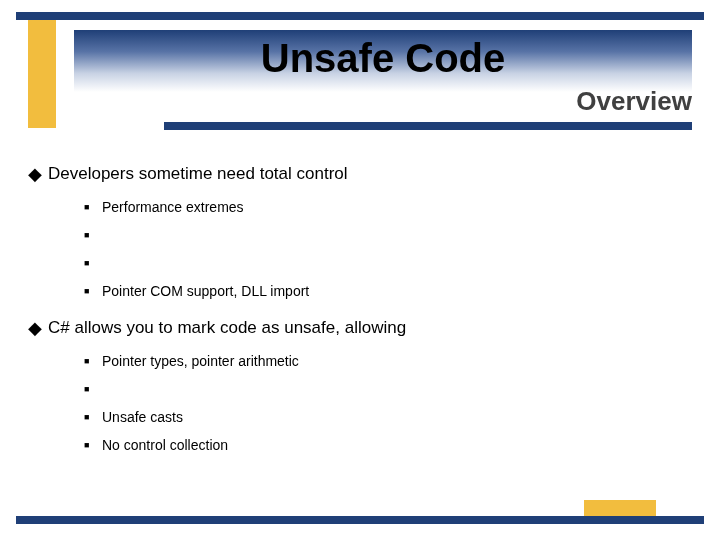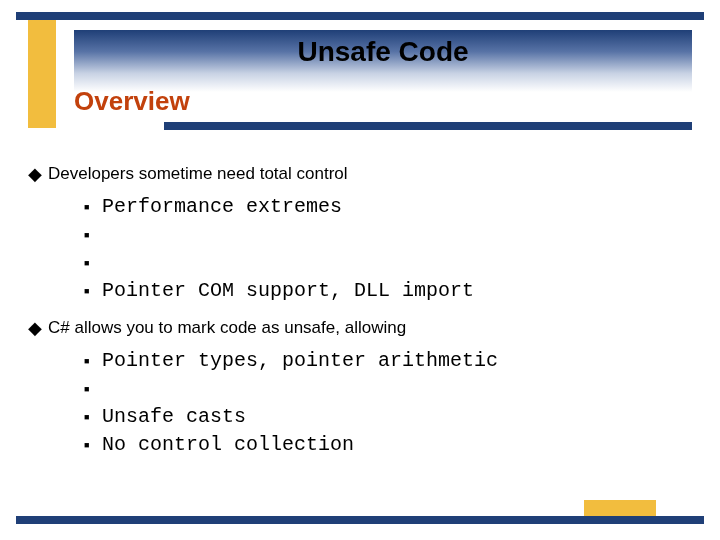--- a/index.html
+++ b/index.html
@@ -6,34 +6,34 @@
   html, body { width: 720px; height: 540px; font-family: Arial, Helvetica, sans-serif; background: #fff; }
   .slide { width: 720px; height: 540px; position: relative; background: #fff; }
 
   .top-bar { position: absolute; top: 12px; left: 16px; right: 16px; height: 8px; background: #1f3f77; }
   .left-bar { position: absolute; top: 20px; left: 28px; width: 28px; height: 108px; background: #f2bd3e; }
 
   .title-block { position: absolute; top: 30px; left: 74px; right: 28px; height: 96px; }
   .title-grad { position: absolute; top: 0; left: 0; right: 0; height: 62px;
     background: linear-gradient(to bottom, #1f3f77 0%, #5873a6 35%, #c8d2e4 70%, #ffffff 100%); }
   .title-text { position: absolute; top: 6px; left: 0; right: 0; text-align: center;
-    font-size: 28px; font-weight: bold; color: #000; }
-  .subtitle-text { position: absolute; top: 56px; left: 0; right: 0; text-align: left;
-    font-size: 26px; font-weight: bold; color: #c2410c; }
+    font-size: 40px; font-weight: bold; color: #000; }
+  .subtitle-text { position: absolute; top: 56px; left: 0; right: 0; text-align: right;
+    font-size: 26px; font-weight: bold; color: #404040; }
   .title-underline { position: absolute; top: 92px; left: 90px; right: 0; height: 8px; background: #1f3f77; }
 
   .content { position: absolute; top: 150px; left: 28px; right: 28px; }
 
   .lvl1 { display: flex; align-items: flex-start; margin-top: 10px; margin-bottom: 6px; }
   .lvl1 .bullet { width: 20px; font-size: 18px; line-height: 28px; }
   .lvl1 .txt { font-size: 17px; line-height: 28px; color: #000; }
 
   .lvl2 { display: flex; align-items: flex-start; margin-left: 56px; margin-top: 2px; margin-bottom: 2px; }
   .lvl2 .bullet { width: 18px; font-size: 9px; line-height: 26px; color: #000; }
-  .lvl2 .txt { font-size: 20px; line-height: 26px; color: #000; font-family: Liberation Mono, monospace; }
+  .lvl2 .txt { font-size: 14px; line-height: 26px; color: #000; font-family: Liberation Sans, sans-serif; }
   .mono { font-family: "Courier New", Courier, monospace; }
 
   .bottom-bar { position: absolute; bottom: 16px; left: 16px; right: 16px; height: 8px; background: #1f3f77; }
   .bottom-accent { position: absolute; bottom: 24px; right: 64px; width: 72px; height: 16px; background: #f2bd3e; }
 </style>
 </head>
 <body>
 
 <div class="slide">
   <div class="top-bar"></div>

